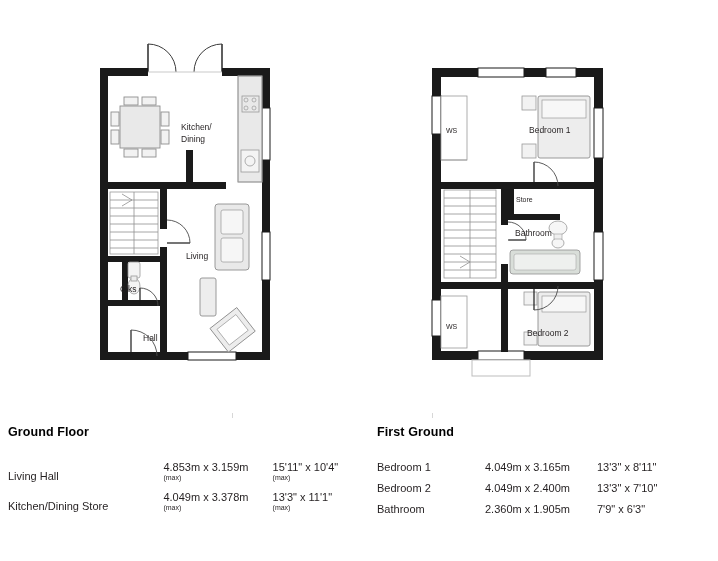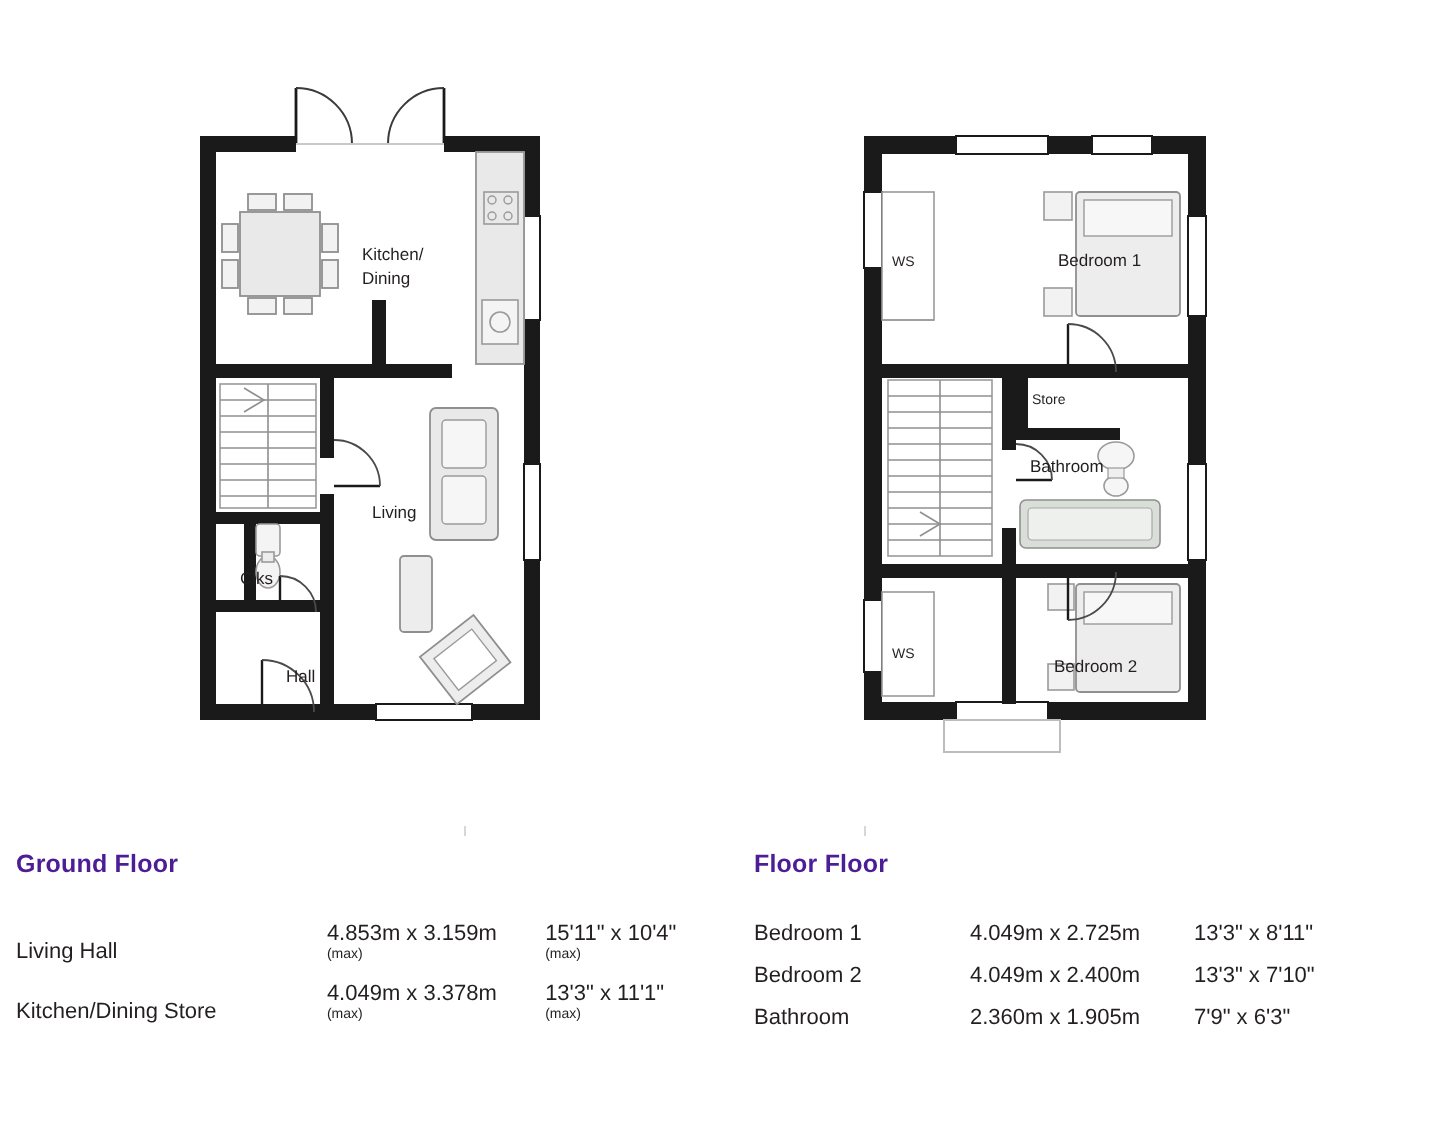--- a/index.html
+++ b/index.html
@@ -36,21 +36,21 @@
   .schedule {
     position: absolute;
     top: 425px;
   }
   #schedule-ground { left: 8px; width: 352px; }
   #schedule-first  { left: 377px; width: 335px; }
 
   .sched-title {
     font-size: 12.5px;
     font-weight: bold;
-    color: #4c1d95;
+    color: #000000;
     margin: 0 0 22px 0;
     letter-spacing: 0.1px;
   }
 
   table.sched {
     border-collapse: collapse;
     font-size: 11px;
     color: #231f20;
   }
   table.sched td {
@@ -381,28 +381,28 @@
               <span>13'3" x 11'1"</span>
               <span class="maxnote">(max)</span>
             </span>
           </td>
         </tr>
       </tbody>
     </table>
   </div>
 
   <div class="schedule" id="schedule-first">
-    <p class="sched-title">Floor Floor</p>
+    <p class="sched-title">First Ground</p>
     <table class="sched">
       <tbody>
         <tr>
           <td class="room-name">Bedroom 1</td>
           <td class="metric">
             <span class="metric-wrap">
-              <span>4.049m x 2.725m</span>
+              <span>4.049m x 3.165m</span>
             </span>
           </td>
           <td class="imperial">
             <span class="imp-wrap">
               <span>13'3" x 8'11"</span>
             </span>
           </td>
         </tr>
         <tr>
           <td class="room-name">Bedroom 2</td>

